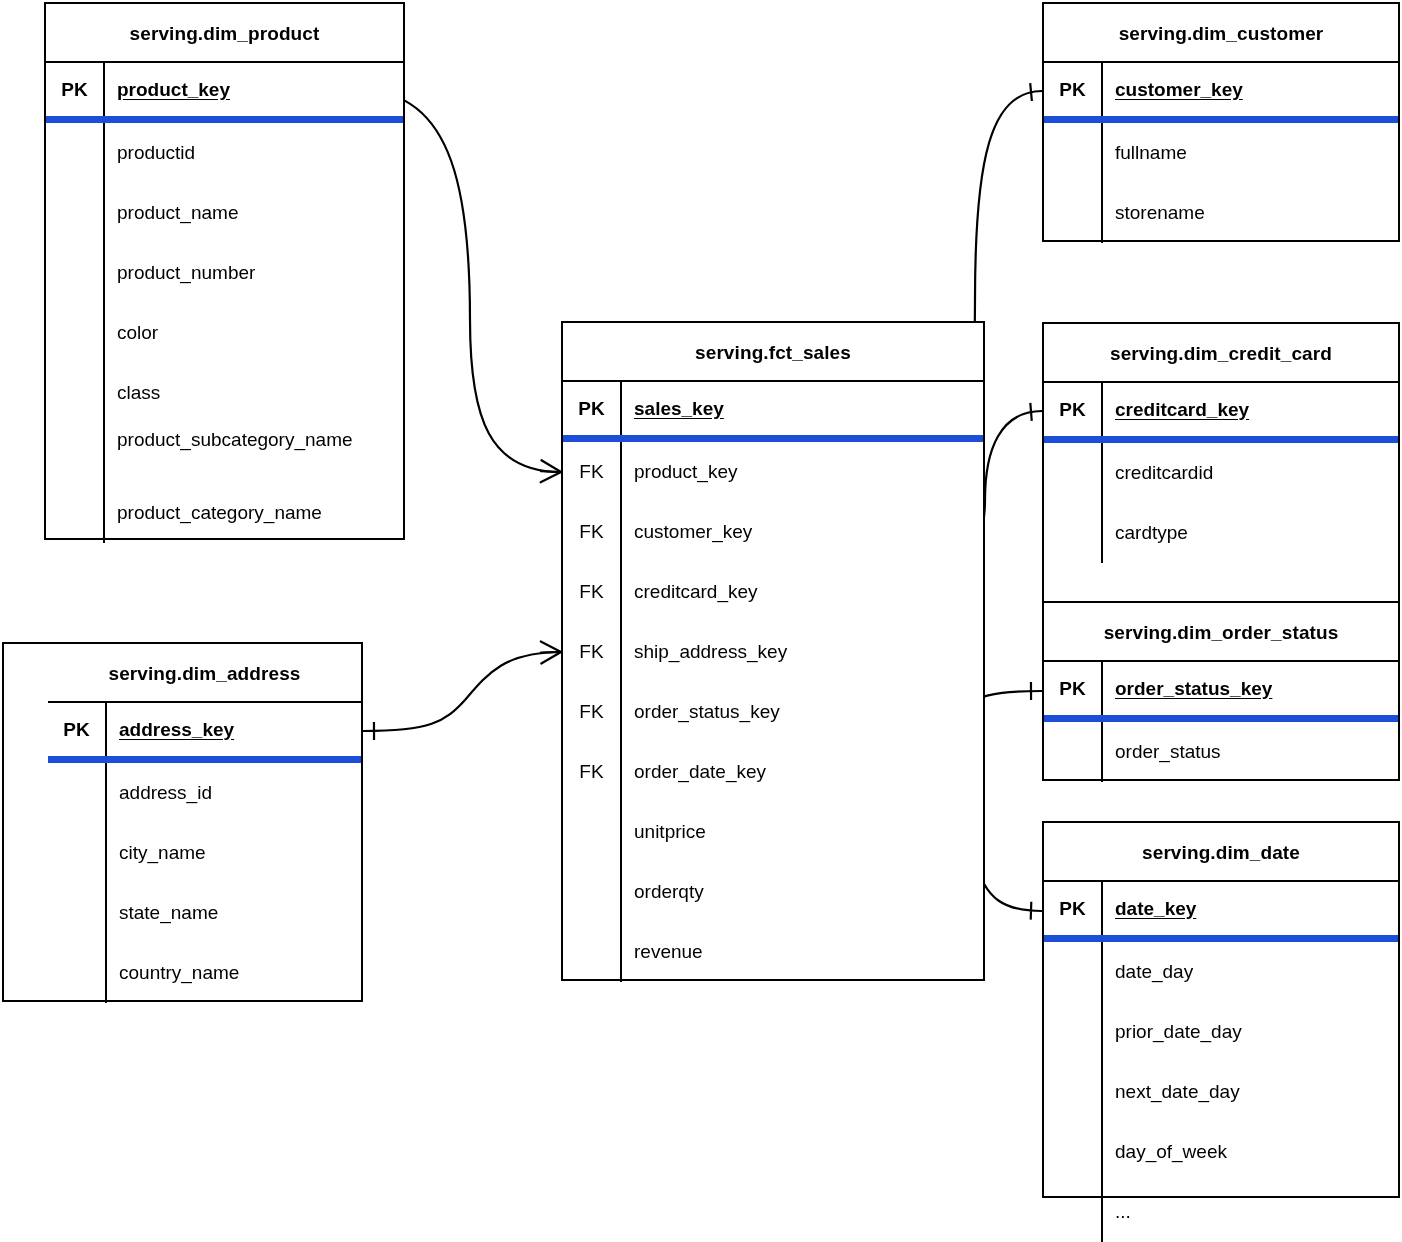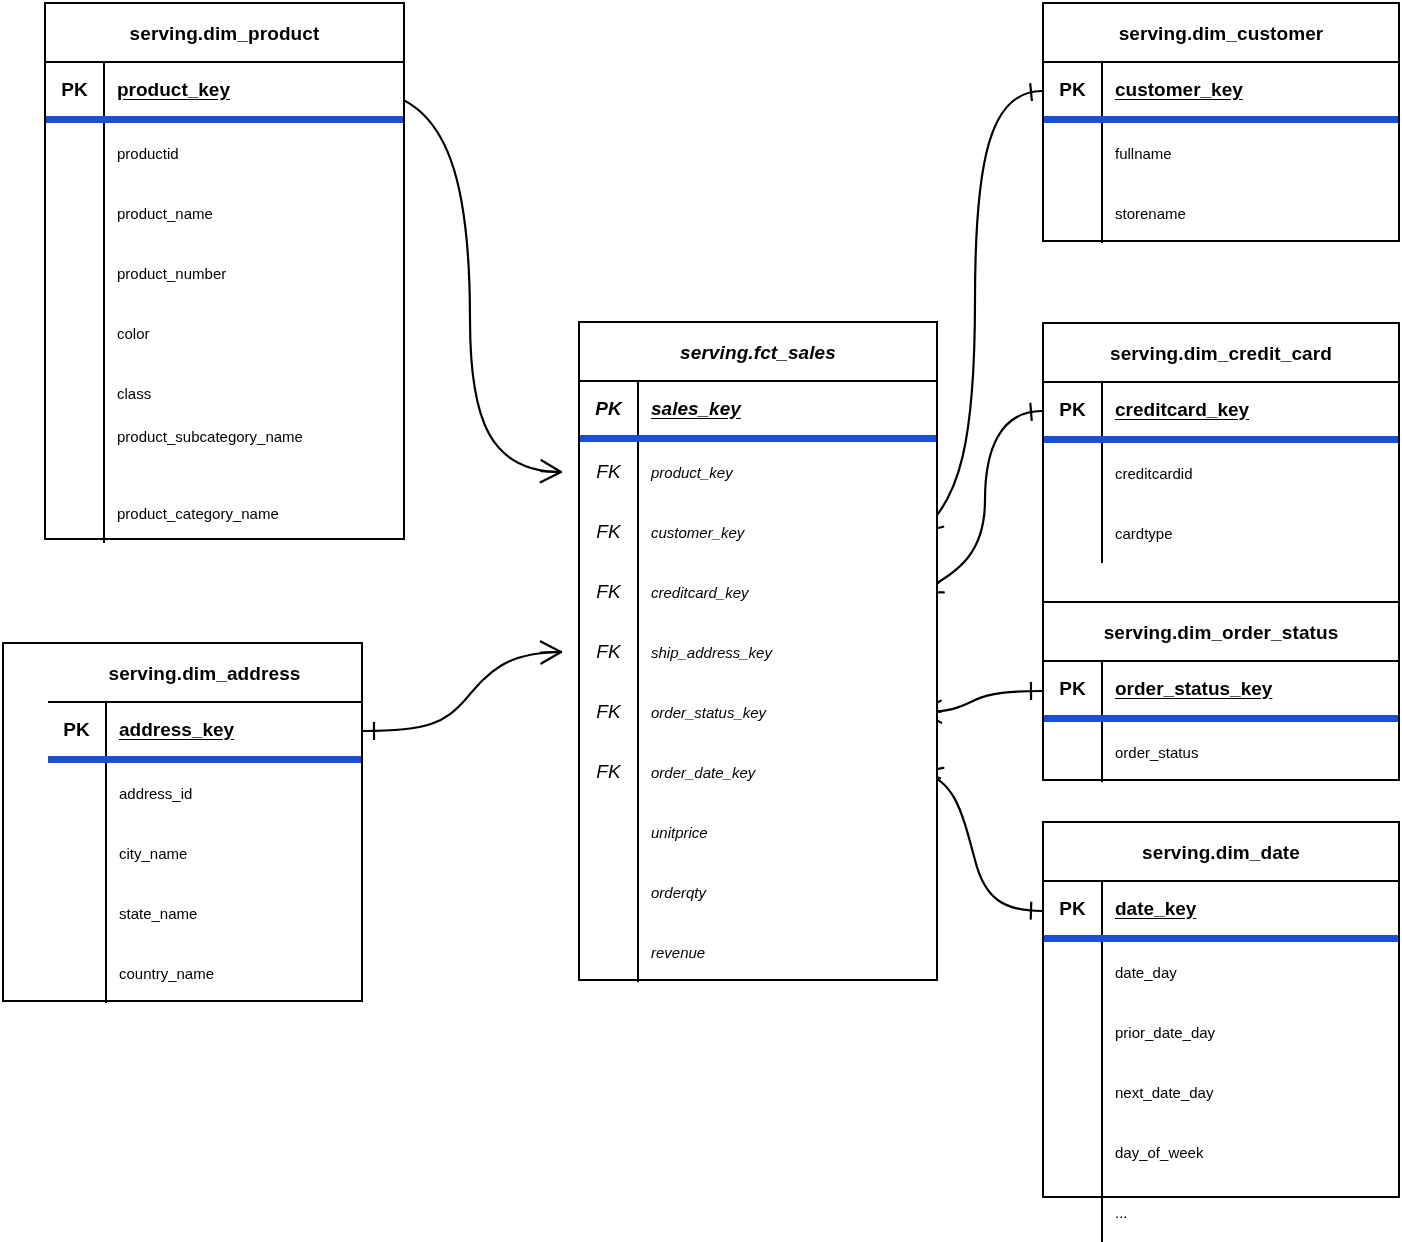--- a/index.html
+++ b/index.html
@@ -97,21 +97,21 @@
     align-items: center;
     justify-content: center;
     font-size: 19px;
   }
   .cell-name {
     box-sizing: border-box;
     height: 60px;
     display: flex;
     align-items: center;
     padding-left: 12px;
-    font-size: 15px;
+    font-size: 19px;
     white-space: nowrap;
   }
   .cell-name.wrap {
     white-space: normal;
     line-height: 1.12;
     align-items: flex-start;
     padding-top: 6px;
   }
 </style>
 </head>
@@ -218,21 +218,21 @@
             <div class="cell-key"></div>
           </div>
           <div class="namecol">
             <div class="cell-name">address_id</div>
             <div class="cell-name">city_name</div>
             <div class="cell-name">state_name</div>
             <div class="cell-name">country_name</div>
           </div>
         </div>
       </div>
-      <div class="entity" style="left: 578px; top: 321px; width: 360px; height: 660px; font-style: italic;">
+      <div class="entity" style="left: 561px; top: 321px; width: 424px; height: 660px;">
         <div class="entity-title">serving.fct_sales</div>
         <div class="pk-row">
           <div class="keycol">
             <div class="pk-tag">PK</div>
           </div>
           <div class="namecol">
             <div class="pk-name">
               <span>sales_key</span>
             </div>
           </div>

